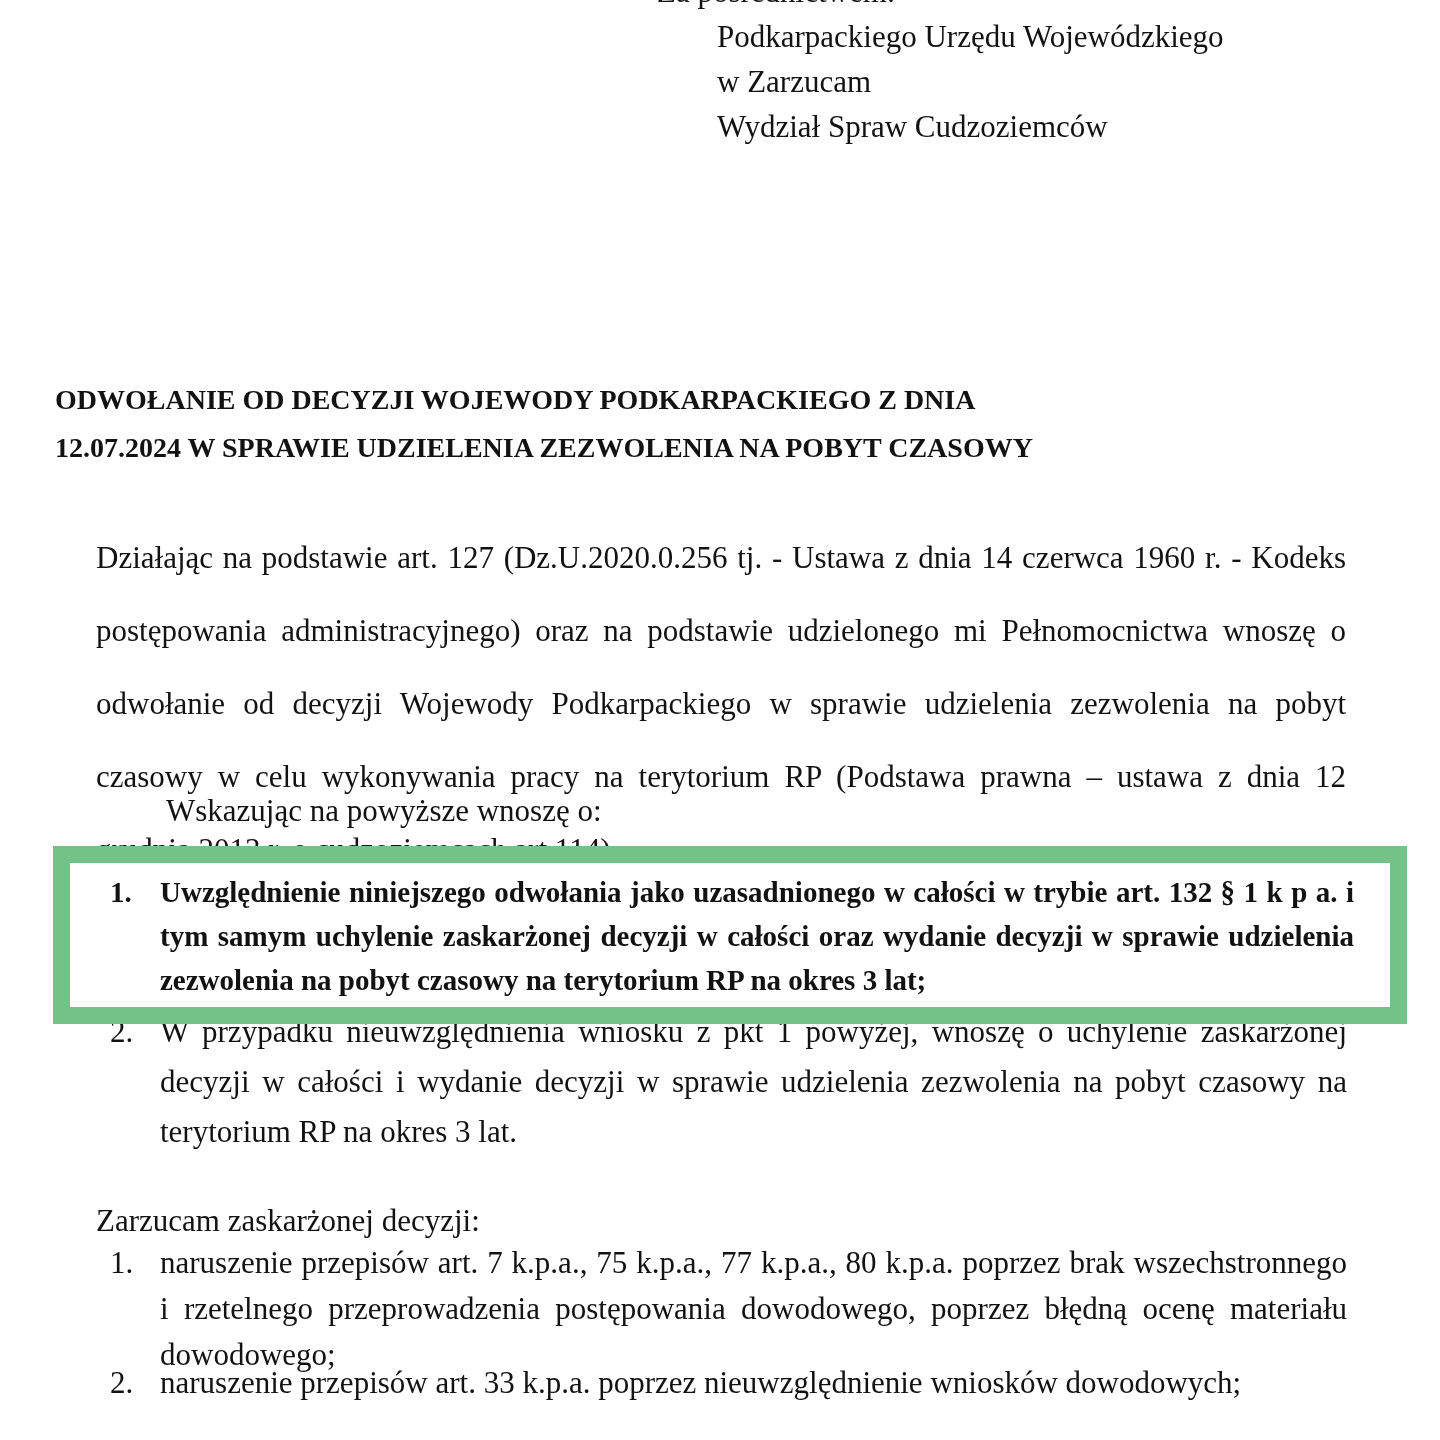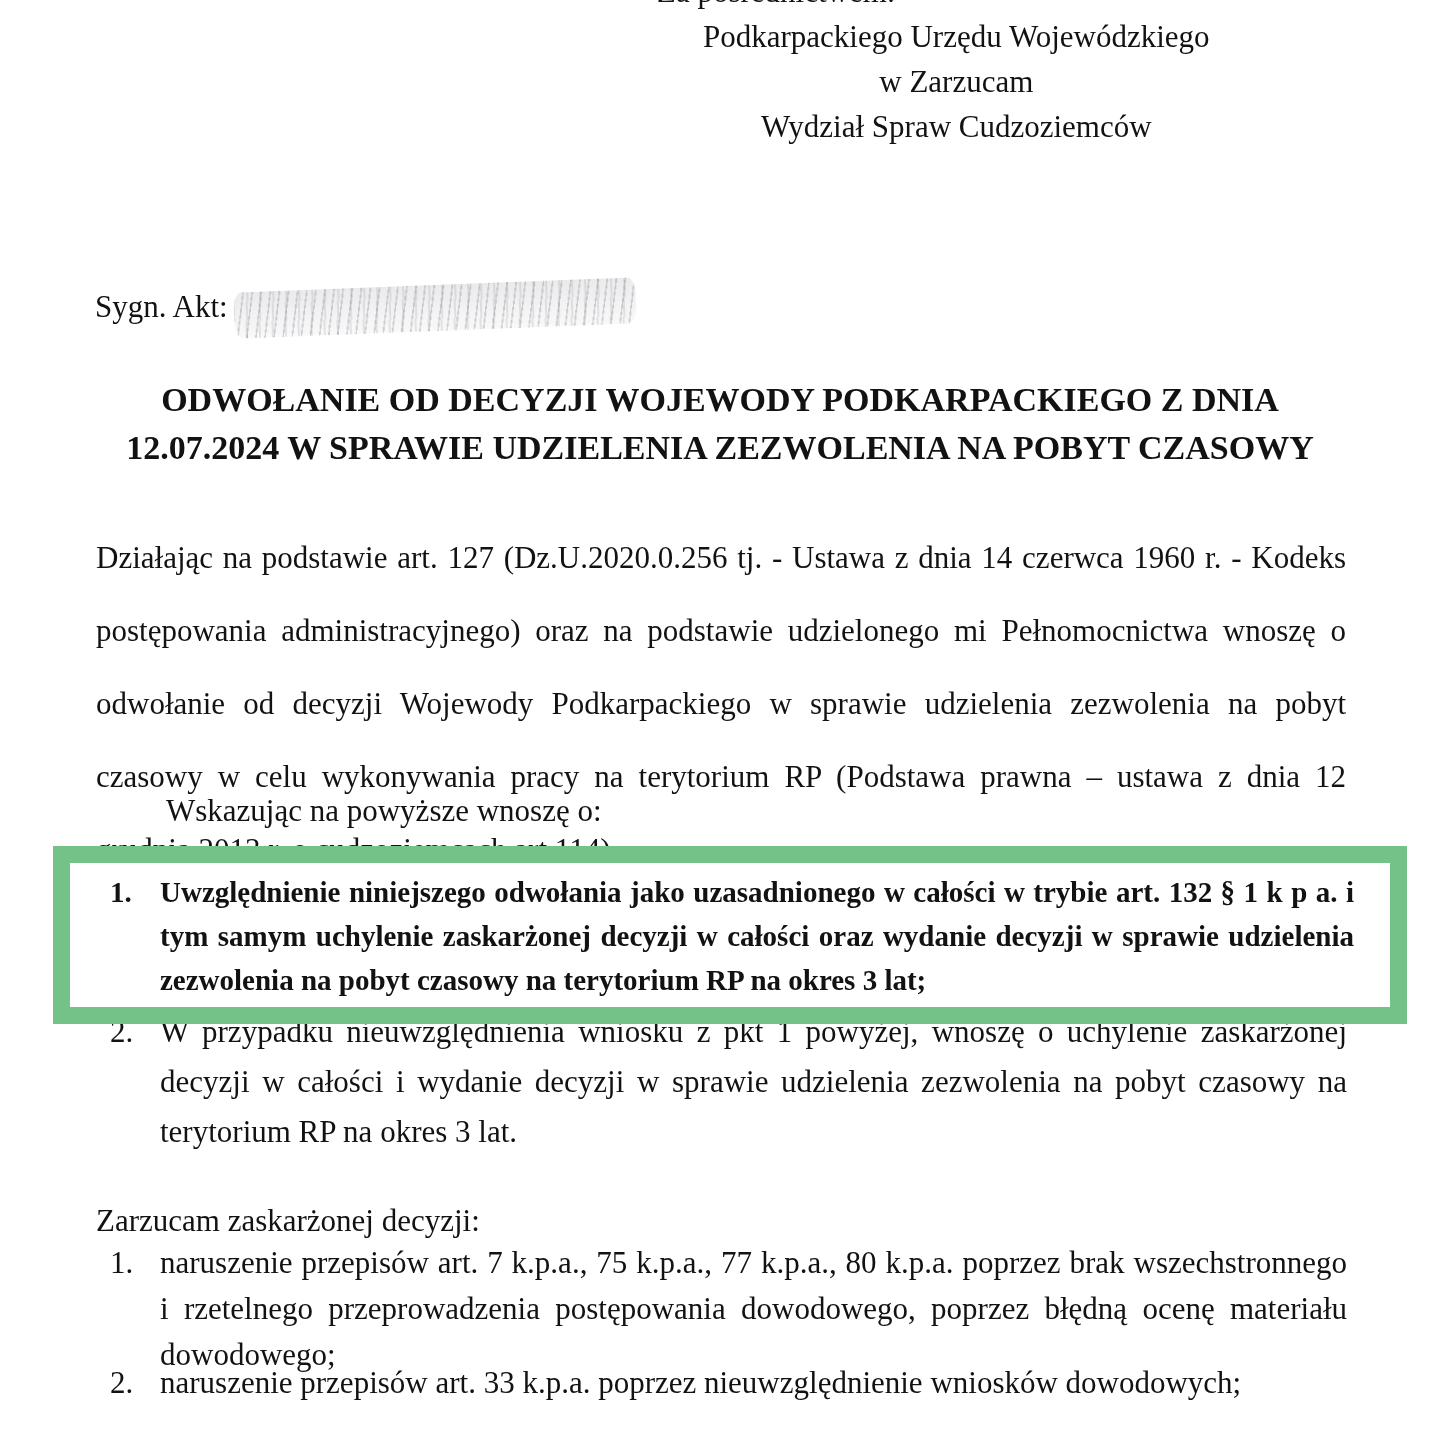--- a/index.html
+++ b/index.html
@@ -17,21 +17,21 @@
     background: var(--paper);
     overflow: hidden;
     color: var(--ink);
     font-family: "Liberation Serif", "DejaVu Serif", serif;
     font-size: 31px;
     line-height: 50px;
   }
 
   
   .recipient { position: absolute; left: 657px; top: -31px; line-height: 45px; white-space: nowrap; }
-  .recipient .addr-lines { margin-left: 46px; text-align: center; }
+  .recipient .addr-lines { margin-left: 60px; }
 
   
   .sygn { position: absolute; left: 95px; top: 282px; white-space: nowrap; }
   .redaction {
     display: inline-block;
     width: 402px;
     height: 46px;
     margin-left: 6px;
     vertical-align: -14px;
     transform: rotate(-2.2deg);
@@ -41,22 +41,21 @@
       repeating-linear-gradient(93deg, rgba(140,140,148,0.20) 0 2px, rgba(255,255,255,0) 2px 13px),
       linear-gradient(180deg, rgba(214,214,218,0.50), rgba(238,238,241,0.35));
     filter: blur(0.4px);
   }
 
   
   .title {
     position: absolute;
     left: 55px; top: 376px;
     width: 1330px;
-    text-align: center;
-    font-size: 34px;
+    font-size: 28px;
     font-weight: 700;
     line-height: 48px;
   }
 
   
   .intro {
     position: absolute;
     left: 96px; top: 521px;
     width: 1250px;
     text-align: justify;
@@ -112,23 +111,20 @@
 
   <div class="recipient">
     <div>Za pośrednictwem:</div>
     <div class="addr-lines">
       <div>Podkarpackiego Urzędu Wojewódzkiego</div>
       <div>w Zarzucam</div>
       <div>Wydział Spraw Cudzoziemców</div>
     </div>
   </div>
 
-  <div class="sygn">
-    <span>Sygn. Akt:</span><span class="redaction"></span>
-  </div>
 
   <h1 class="title">
     <span>ODWOŁANIE OD DECYZJI WOJEWODY PODKARPACKIEGO Z DNIA</span><br>
     <span>12.07.2024 W SPRAWIE UDZIELENIA ZEZWOLENIA NA POBYT CZASOWY</span>
   </h1>
 
   <p class="intro">Działając na podstawie art. 127 (Dz.U.2020.0.256 tj. - Ustawa z dnia 14 czerwca 1960 r. - Kodeks postępowania administracyjnego) oraz na podstawie udzielonego mi Pełnomocnictwa wnoszę o odwołanie od decyzji Wojewody Podkarpackiego w sprawie udzielenia zezwolenia na pobyt czasowy w celu wykonywania pracy na terytorium RP (Podstawa prawna – ustawa z dnia 12 grudnia 2013 r. o cudzoziemcach art.114).</p>
 
   <p class="request-intro">Wskazując na powyższe wnoszę o:</p>
 

